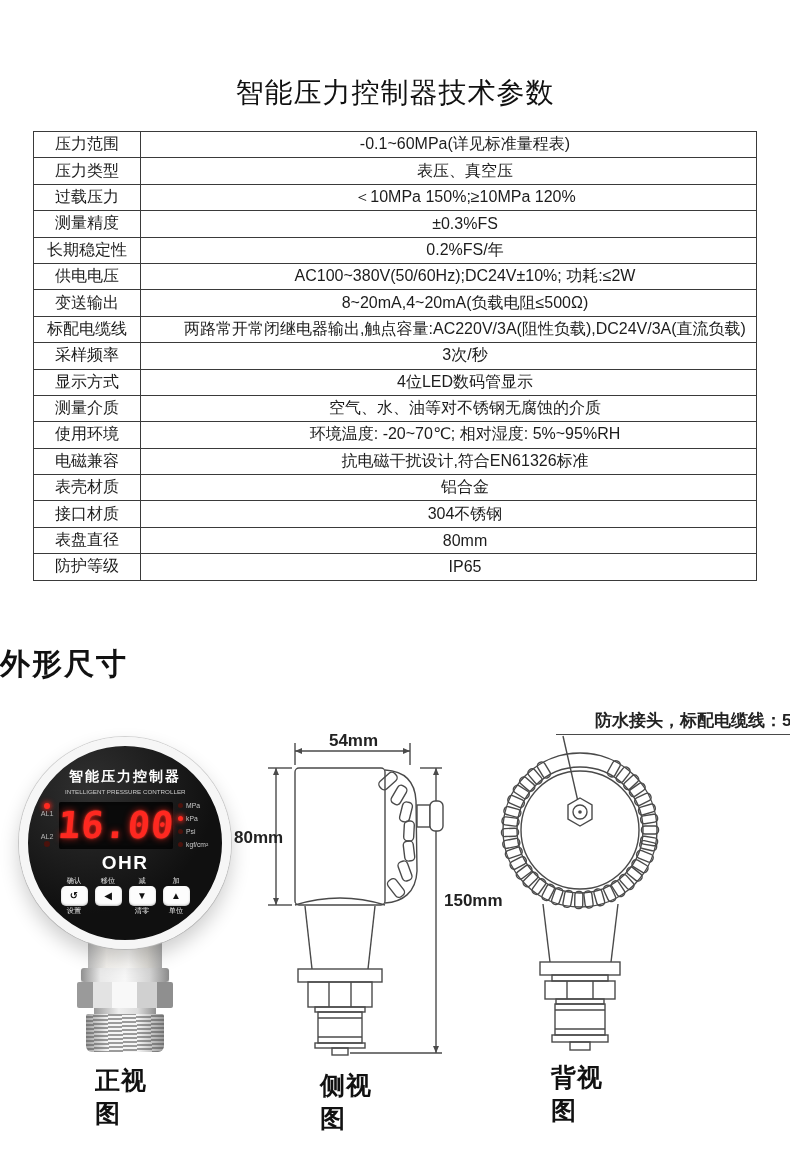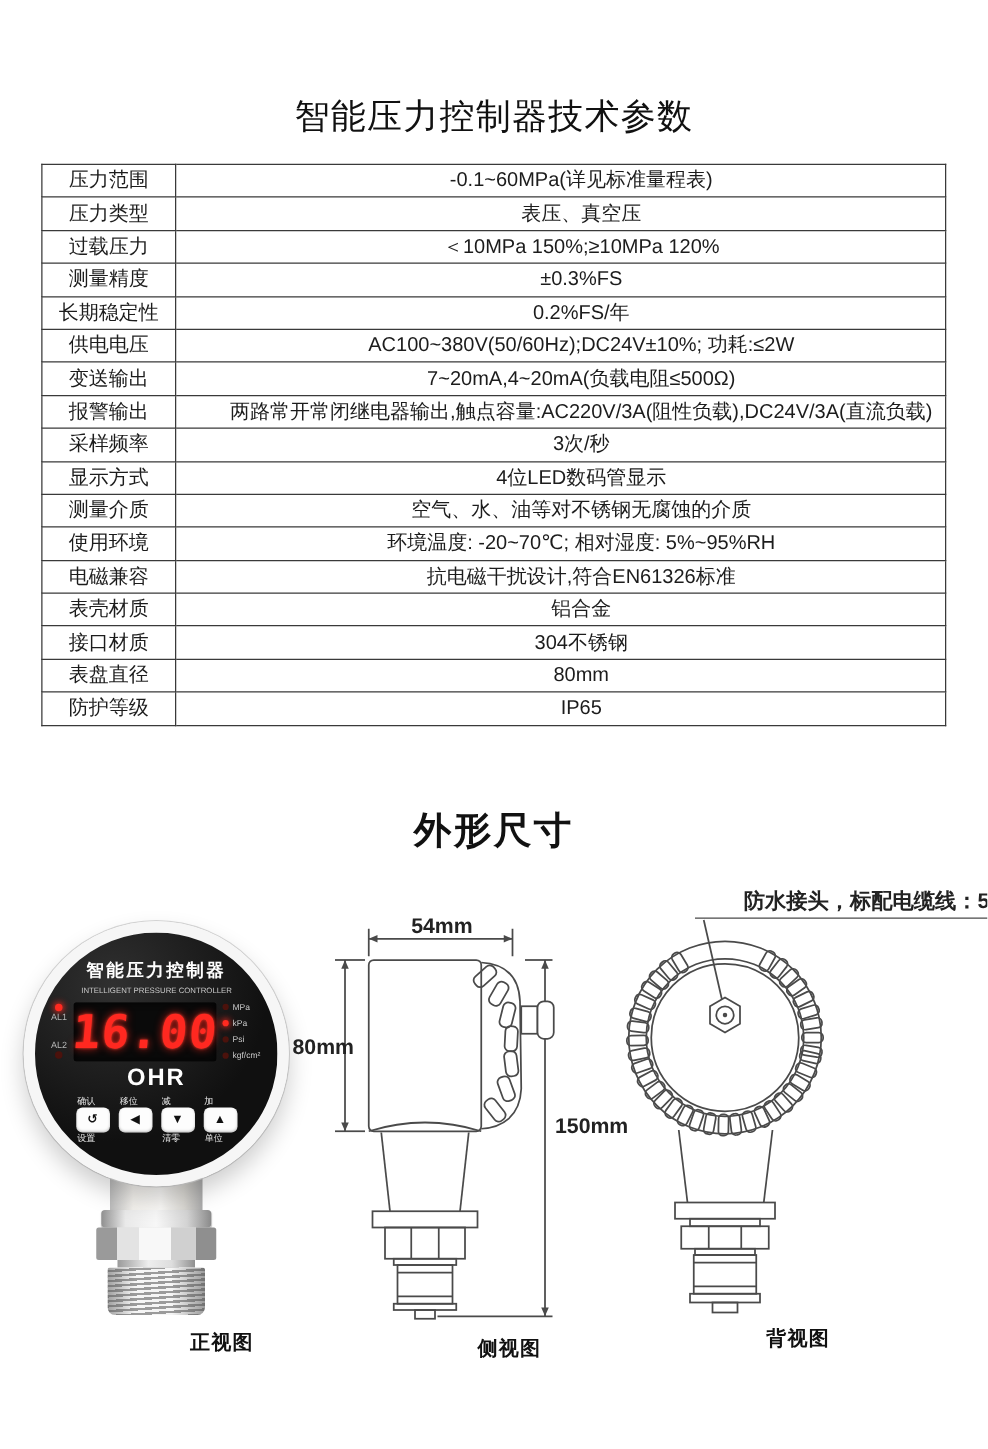--- a/index.html
+++ b/index.html
@@ -10,38 +10,38 @@
     font-family:"Liberation Sans","DejaVu Sans",sans-serif; color:#1c1c1c;
   }
   
   .main-title {
     position:absolute; top:74px; left:0; width:100%;
     text-align:center; font-size:28px; font-weight:normal; color:#111;
     letter-spacing:1px;
   }
   .section-title {
     position:absolute; top:644px; left:0; width:100%;
-    text-align:center; font-size:30px; font-weight:bold; color:#111;
+    text-align:left; font-size:30px; font-weight:bold; color:#111;
     letter-spacing:2px;
   }
   
   table.specs {
     position:absolute; left:33px; top:131px; width:724px;
     border-collapse:collapse; table-layout:fixed;
   }
   table.specs td {
     border:1.5px solid #3a3a3a; height:26.4px; font-size:16px;
     white-space:nowrap; overflow:hidden;text-align:center;
   }
   td.spec-label { width:107px; text-align:center; padding:0 2px; }
   td.spec-value { padding-left:33px; }
   
   .caption {
-    position:absolute; font-size:16px; font-weight:bold; color:#111;
-    text-align:right; letter-spacing:1px;margin-left:38px;
+    position:absolute; font-size:25px; font-weight:bold; color:#111;
+    text-align:left; letter-spacing:1px;
   }
   
   .front-view { position:absolute; left:0; top:0; }
   .stem {
     position:absolute; left:88px; top:925px; width:74px; height:46px;
     background:linear-gradient(90deg,#b9b9b9,#f4f2ee 25%,#fbfaf8 55%,#d9d7d2 80%,#a8a8a8);
     border-radius:3px;
   }
   .flange {
     position:absolute; left:81px; top:968px; width:88px; height:14px;
@@ -88,21 +88,21 @@
     font-family:"DejaVu Sans Mono",monospace; font-weight:bold; font-size:37px;
     color:#ff2820; text-shadow:0 0 7px rgba(255,35,25,.8), 0 0 2px rgba(255,80,60,.9);
     transform:skewX(-5deg); letter-spacing:1px; line-height:1;
   }
   .unit-col { width:42px; display:flex; flex-direction:column; gap:4px; padding-left:5px; }
   .unit-row { display:flex; align-items:center; gap:3px; }
   .unit-row .dot { width:5px; height:5px; }
   .unit-label { font-size:8px; color:#c9c9c9; transform:scale(.85); transform-origin:left center; white-space:nowrap; }
   .brand { margin-top:3px; font-size:19px; font-weight:900; color:#fff; letter-spacing:1.5px; }
   .btn-strip { margin-top:2px; display:flex; gap:7px; }
-  .btn-group { display:flex; flex-direction:column; align-items:flex-start; width:27px; }
+  .btn-group { display:flex; flex-direction:column; align-items:center; width:27px; }
   .btn-top, .btn-bottom { font-size:8px; color:#e6e6e6; height:10px; line-height:10px; transform:scale(.9); white-space:nowrap; }
   .dev-btn {
     width:27px; height:20px; background:#fdfdfd; border:none; border-radius:5px;
     color:#111; font-size:10px; line-height:20px; text-align:center; font-weight:bold;
     box-shadow:inset 0 -1px 2px rgba(0,0,0,.25);
   }
   
   svg.drawing { position:absolute; overflow:visible; }
   .dim-label {
     position:absolute; font-size:17px; color:#222; font-weight:bold;
@@ -141,24 +141,24 @@
         <tr>
           <td class="spec-label">长期稳定性</td>
           <td class="spec-value">0.2%FS/年</td>
         </tr>
         <tr>
           <td class="spec-label">供电电压</td>
           <td class="spec-value">AC100~380V(50/60Hz);DC24V±10%; 功耗:≤2W</td>
         </tr>
         <tr>
           <td class="spec-label">变送输出</td>
-          <td class="spec-value">7~20mA,4~20mA(负载电阻≤500Ω)</td>
-        </tr>
-        <tr>
-          <td class="spec-label">报警输出</td>
+          <td class="spec-value">8~20mA,4~20mA(负载电阻≤500Ω)</td>
+        </tr>
+        <tr>
+          <td class="spec-label">标配电缆线</td>
           <td class="spec-value">两路常开常闭继电器输出,触点容量:AC220V/3A(阻性负载),DC24V/3A(直流负载)</td>
         </tr>
         <tr>
           <td class="spec-label">采样频率</td>
           <td class="spec-value">3次/秒</td>
         </tr>
         <tr>
           <td class="spec-label">显示方式</td>
           <td class="spec-value">4位LED数码管显示</td>
         </tr>

